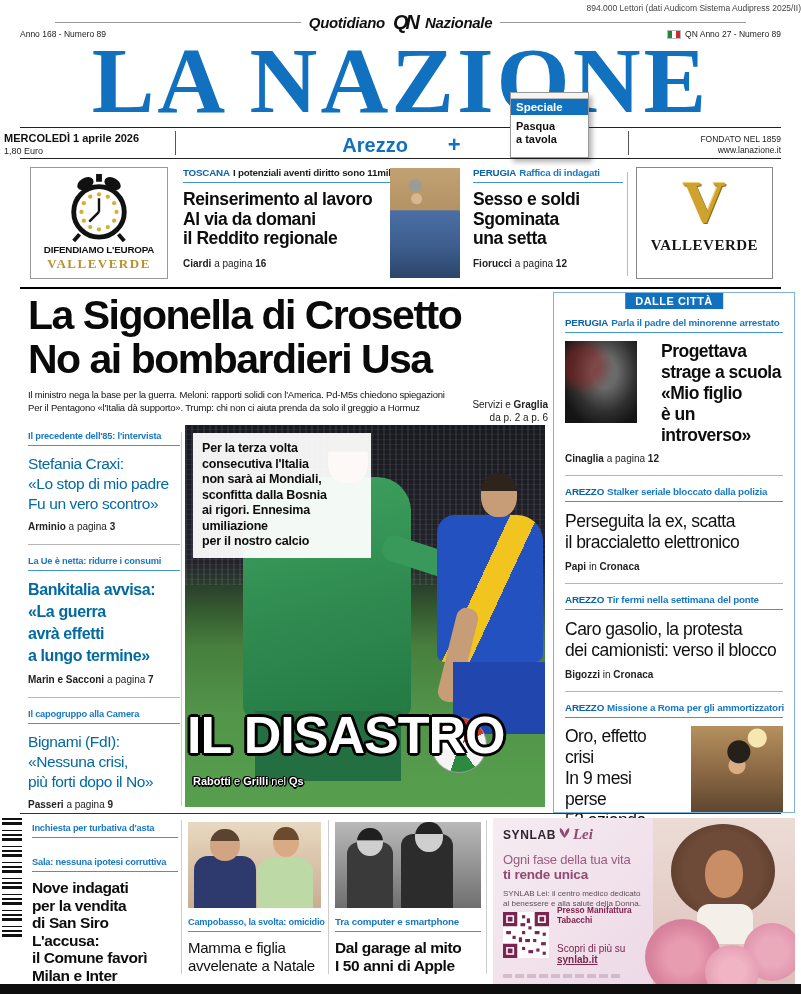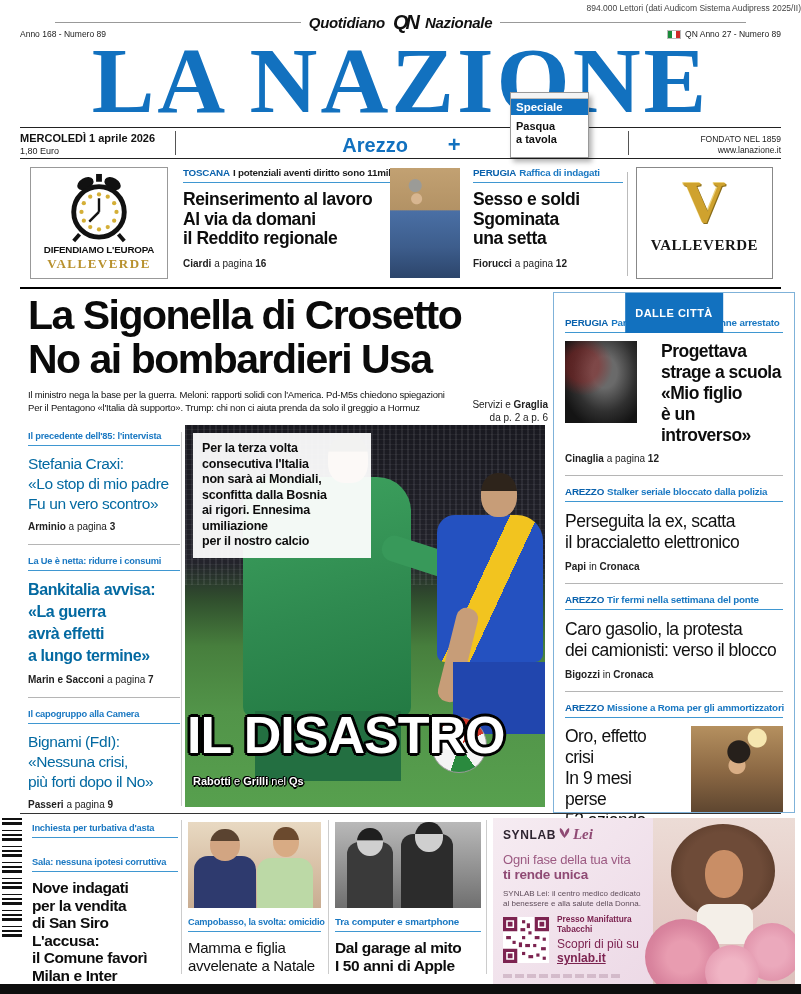--- a/index.html
+++ b/index.html
@@ -24,21 +24,21 @@
   .hr{position:absolute;left:20px;right:20px;border-top:1px solid #222}
   .hr-a{top:127px}.hr-b{top:158px}.hr-c{top:287px;border-top-width:2px;border-color:#000}.hr-d{top:813px;border-color:#333}
   .vline{position:absolute;border-left:1px solid #555}
   .vl-a{left:175px;top:131px;height:24px}
   .vl-b{left:628px;top:131px;height:24px}
   .vl-c{left:627px;top:172px;height:104px;border-color:#bbb}
   .vl-rail{left:181px;top:432px;height:374px;border-color:#ccc}
   .vl-d{left:181px;top:820px;height:154px;border-color:#ccc}
   .vl-e{left:328px;top:820px;height:154px;border-color:#ccc}
   .vl-f{left:486px;top:820px;height:154px;border-color:#ccc}
-  .date-left{position:absolute;top:132px;left:20px}
+  .date-left{position:absolute;top:132px;left:4px}
   .date{font-size:11px;font-weight:700}
   .price{font-size:9px;color:#222;margin-top:2px}
   .edition-wrap{position:absolute;top:132px;left:175px;width:453px;text-align:center}
   .edition{font-size:20px;font-weight:700;color:#1271bf}
   .plus{font-size:22px;font-weight:700;color:#1271bf;margin-left:40px}
   .founded-wrap{position:absolute;top:134px;right:20px;text-align:right;font-size:8.5px;color:#222;line-height:11px}
   .speciale{position:absolute;left:510px;top:92px;width:77px;height:64px;background:#fff;border:1px solid #999;
     box-shadow:3px 4px 5px rgba(0,0,0,.3);z-index:6}
   .sp-flap{height:5px;background:#f4f4f4;border-bottom:1px solid #bbb}
   .sp-tab{background:#1271bf;color:#fff;font-weight:700;font-size:11.5px;padding:2px 5px}
@@ -107,21 +107,21 @@
   .ph-box{position:absolute;left:8px;top:8px;width:178px;background:rgba(255,255,255,.94);padding:8px 9px;
     font-size:12.5px;line-height:15.5px;font-weight:700;letter-spacing:-.2px;color:#0d0d0d;box-sizing:border-box}
   .ph-caption{position:absolute;left:2px;bottom:42px;font-size:52px;font-weight:700;letter-spacing:-1px;color:#fff;white-space:nowrap;
     text-shadow:-3px 0 #000,3px 0 #000,0 -3px #000,0 3px #000,-2px -2px #000,2px 2px #000,-2px 2px #000,2px -2px #000}
   .ph-credit{position:absolute;left:8px;bottom:20px;font-size:11px;color:#fff;
     text-shadow:-1.5px 0 #000,1.5px 0 #000,0 -1.5px #000,0 1.5px #000,1px 1px #000,-1px -1px #000}
   
   .right-rail{position:absolute;left:553px;top:292px;width:242px;height:521px;border:1px solid #7fb2d9;
     box-sizing:border-box;padding:24px 11px 0}
   .rr-tab{position:absolute;top:0;left:50%;transform:translateX(-50%);background:#1271bf;color:#fff;
-    font-size:11px;font-weight:700;letter-spacing:.5px;padding:14px 10px;white-space:nowrap}
+    font-size:11px;font-weight:700;letter-spacing:.5px;padding:2px 10px;white-space:nowrap}
   .rr-row{display:flex;gap:24px;margin:8px 0 7px}
   .ph-dark{width:72px;height:82px;flex:none;background-color:#101010;background:
     radial-gradient(circle at 25% 30%,rgba(150,30,30,.45) 0 16px,rgba(0,0,0,0) 30px),
     radial-gradient(ellipse at 55% 38%,#6a6a6a 0 22%,#303030 55%,#141414 80%)}
   .rr-hl{font-size:17.5px;line-height:21px;font-weight:700;letter-spacing:-.5px;margin:0;color:#0d0d0d}
   .rr-hl-l{font-size:17.5px;line-height:21px;font-weight:400;letter-spacing:-.5px;margin:9px 0 8px;color:#101010}
   .ph-gold{width:92px;height:86px;flex:none;background:
     radial-gradient(circle at 72% 14%,#f6e7b0 0 9px,rgba(0,0,0,0) 10px),
     radial-gradient(circle at 52% 30%,#26201b 0 11px,rgba(0,0,0,0) 12px),
     radial-gradient(circle at 50% 46%,#d9ae85 0 8px,rgba(0,0,0,0) 9px),
@@ -161,21 +161,21 @@
   .sl-left{flex:1;padding:8px 6px 6px 10px;position:relative}
   .sl-logo{display:flex;align-items:baseline;gap:2px}
   .sl-brand{font-size:12px;font-weight:700;letter-spacing:.6px;color:#2e2430}
   .sl-script{font-family:"Liberation Serif",serif;font-style:italic;font-size:15px;color:#8f4a74;font-weight:700}
   .sl-h1{margin-top:9px;font-size:13px;color:#9c5a82;letter-spacing:-.2px}
   .sl-h2{font-size:13.5px;font-weight:700;color:#8f4a74;letter-spacing:-.2px}
   .sl-body{margin-top:7px;font-size:8px;line-height:10px;color:#5f4d5a}
   .sl-row{position:absolute;left:10px;bottom:20px;display:flex;gap:8px;align-items:center}
   .qr{width:46px;height:46px;background:#fff;flex:none}
   .sl-info1{font-size:8.3px;font-weight:700;color:#7c2350}
-  .sl-info2{font-size:12px;color:#7c2350;margin-top:3px}
+  .sl-info2{font-size:10px;color:#7c2350;margin-top:18px}
   .sl-link{text-decoration:underline;font-weight:700;color:#7c2350;cursor:pointer}
   .sl-fine{position:absolute;left:10px;bottom:7px;width:118px;height:4px;opacity:.65;
     background:repeating-linear-gradient(90deg,#c5a8ba 0 9px,rgba(0,0,0,0) 9px 12px)}
   .sl-photo{width:142px;flex:none;position:relative;background:linear-gradient(180deg,#ecdcd6 0%,#e6cfc9 45%,#ddc0bd 100%)}
   .sl-photo i{position:absolute;display:block}
   .sl-photo .hair{left:18px;top:6px;width:104px;height:94px;border-radius:50%;
     background:radial-gradient(circle,#6e4b38 0 55%,#5d3e2d 78%,rgba(93,62,45,.4) 100%)}
   .sl-photo .face{left:52px;top:32px;width:38px;height:48px;border-radius:48%;background:#c98e66}
   .sl-photo .top{left:44px;top:86px;width:56px;height:40px;border-radius:12px 12px 0 0;background:#f4efe8}
   .sl-photo .f1{left:-8px;bottom:-10px;width:76px;height:76px;border-radius:50%;

